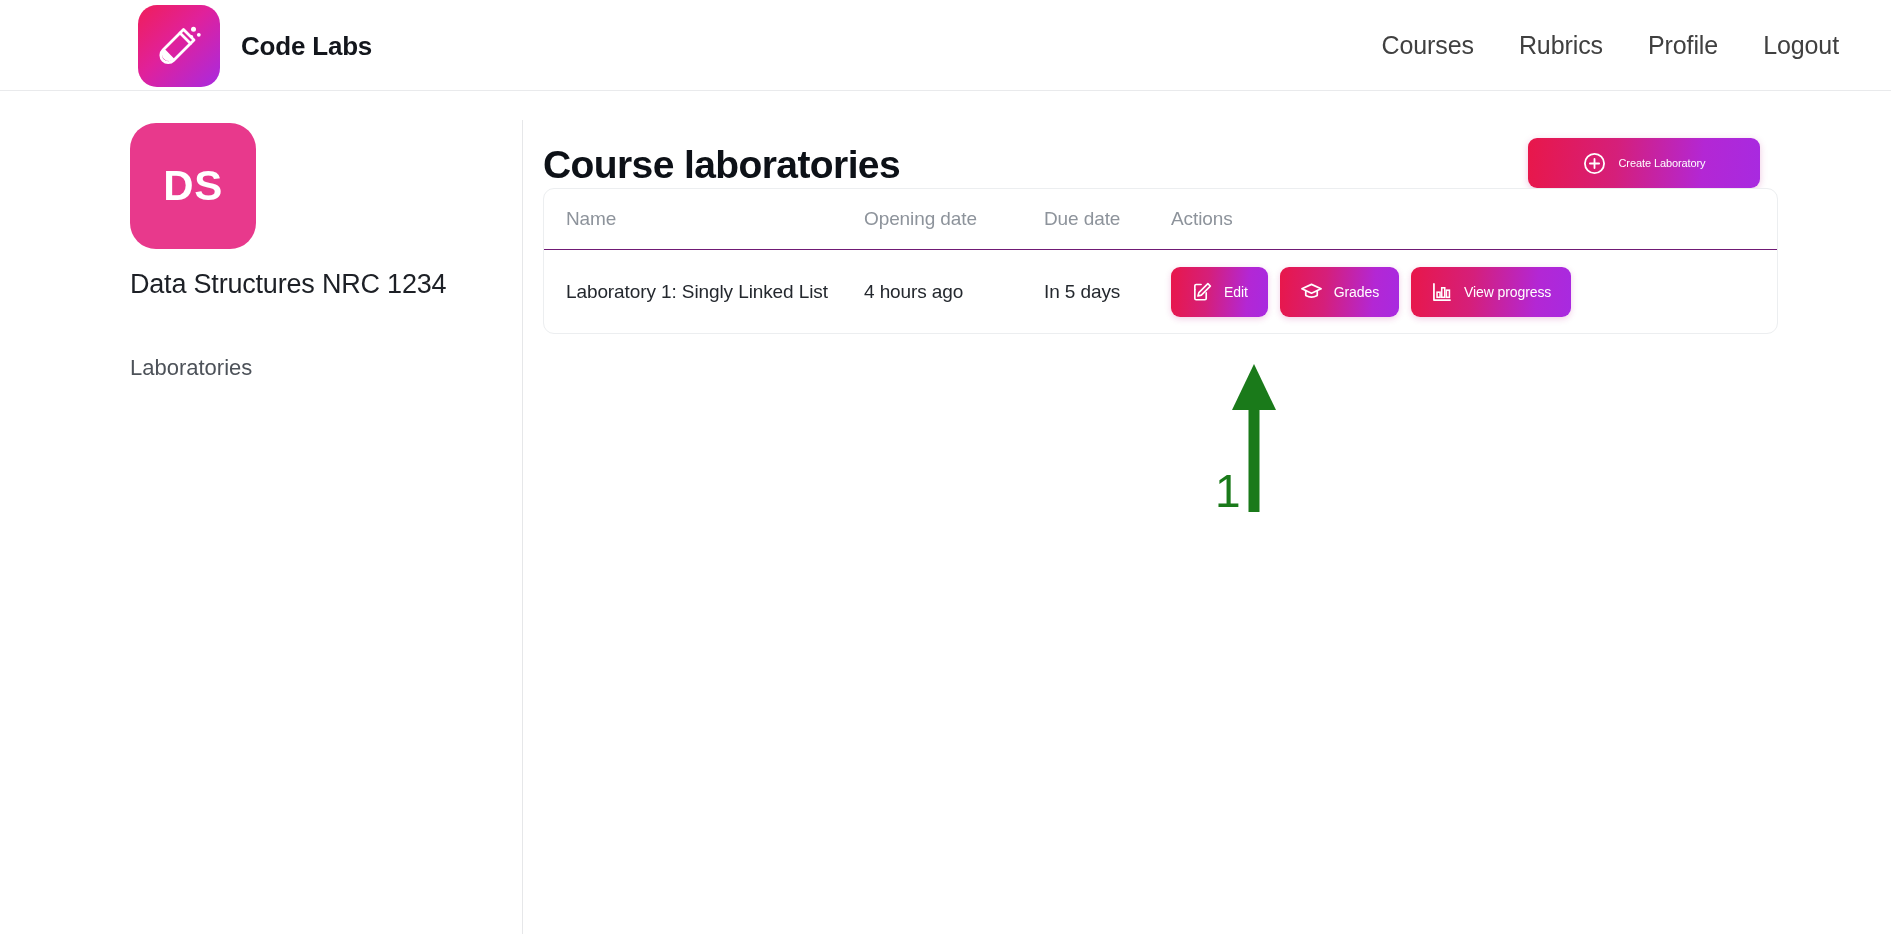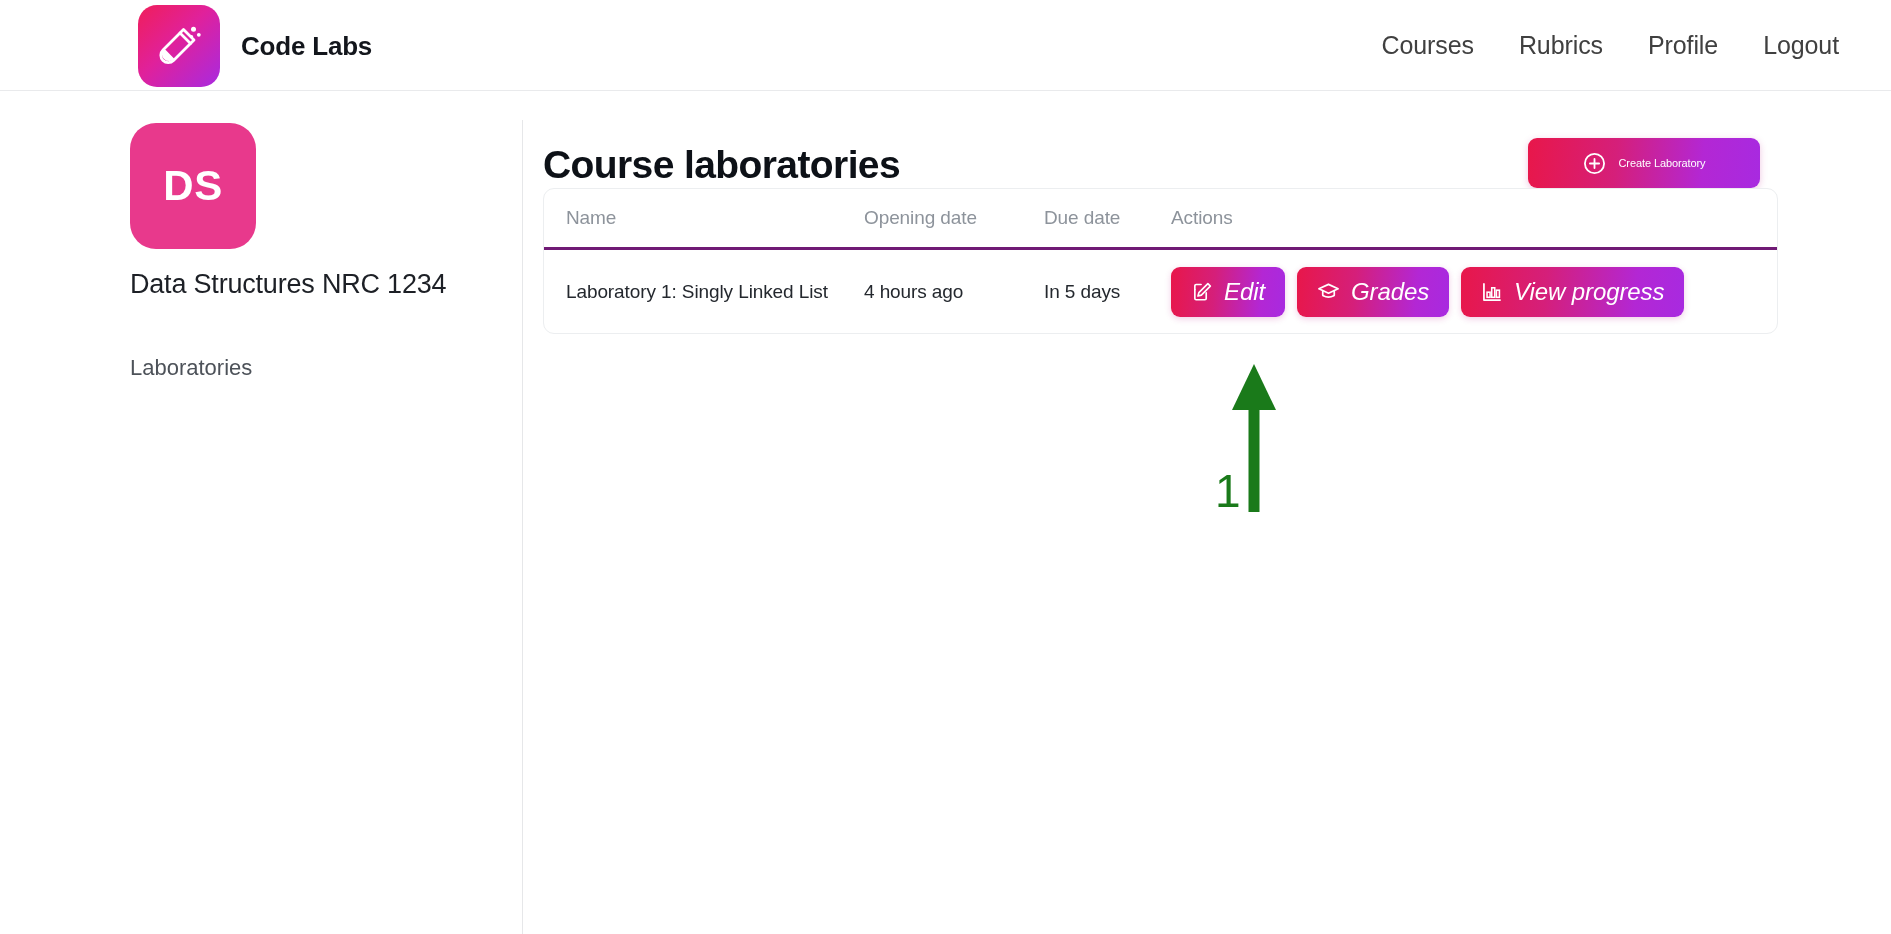--- a/index.html
+++ b/index.html
@@ -185,21 +185,21 @@
     overflow: hidden;
   }
 
   .table-row {
     display: flex;
     align-items: center;
   }
 
   .table-head {
     height: 61px;
-    border-bottom: 3px solid #701a75;
+    border-bottom: 1px solid #701a75;
   }
 
   .table-body-row {
     height: 83px;
   }
 
   .col-name   { width: 320px; padding-left: 22px; }
   .col-open   { width: 180px; }
   .col-due    { width: 127px; }
   .col-act    { flex: 1; }
@@ -224,29 +224,28 @@
     gap: 12px;
   }
 
   .btn-action {
     height: 50px;
     border: none;
     border-radius: 9px;
     background: linear-gradient(95deg, #e8174a 0%, #d51f7a 38%, #b327d4 78%, #a82ae0 100%);
     color: #ffffff;
     font-family: "Liberation Sans", sans-serif;
-    font-size: 24px;
+    font-size: 14px;
     display: flex;
     align-items: center;
     justify-content: center;
     gap: 11px;
     padding: 0 20px;
     cursor: pointer;
     box-shadow: 0 2px 6px rgba(190, 30, 140, 0.22);
-    font-style: italic;
   }
 
   .btn-action .label { white-space: nowrap; letter-spacing: -0.1px; }
 
   
   .annotation {
     position: absolute;
     left: 0; top: 0;
     width: 1891px;
     height: 934px;

